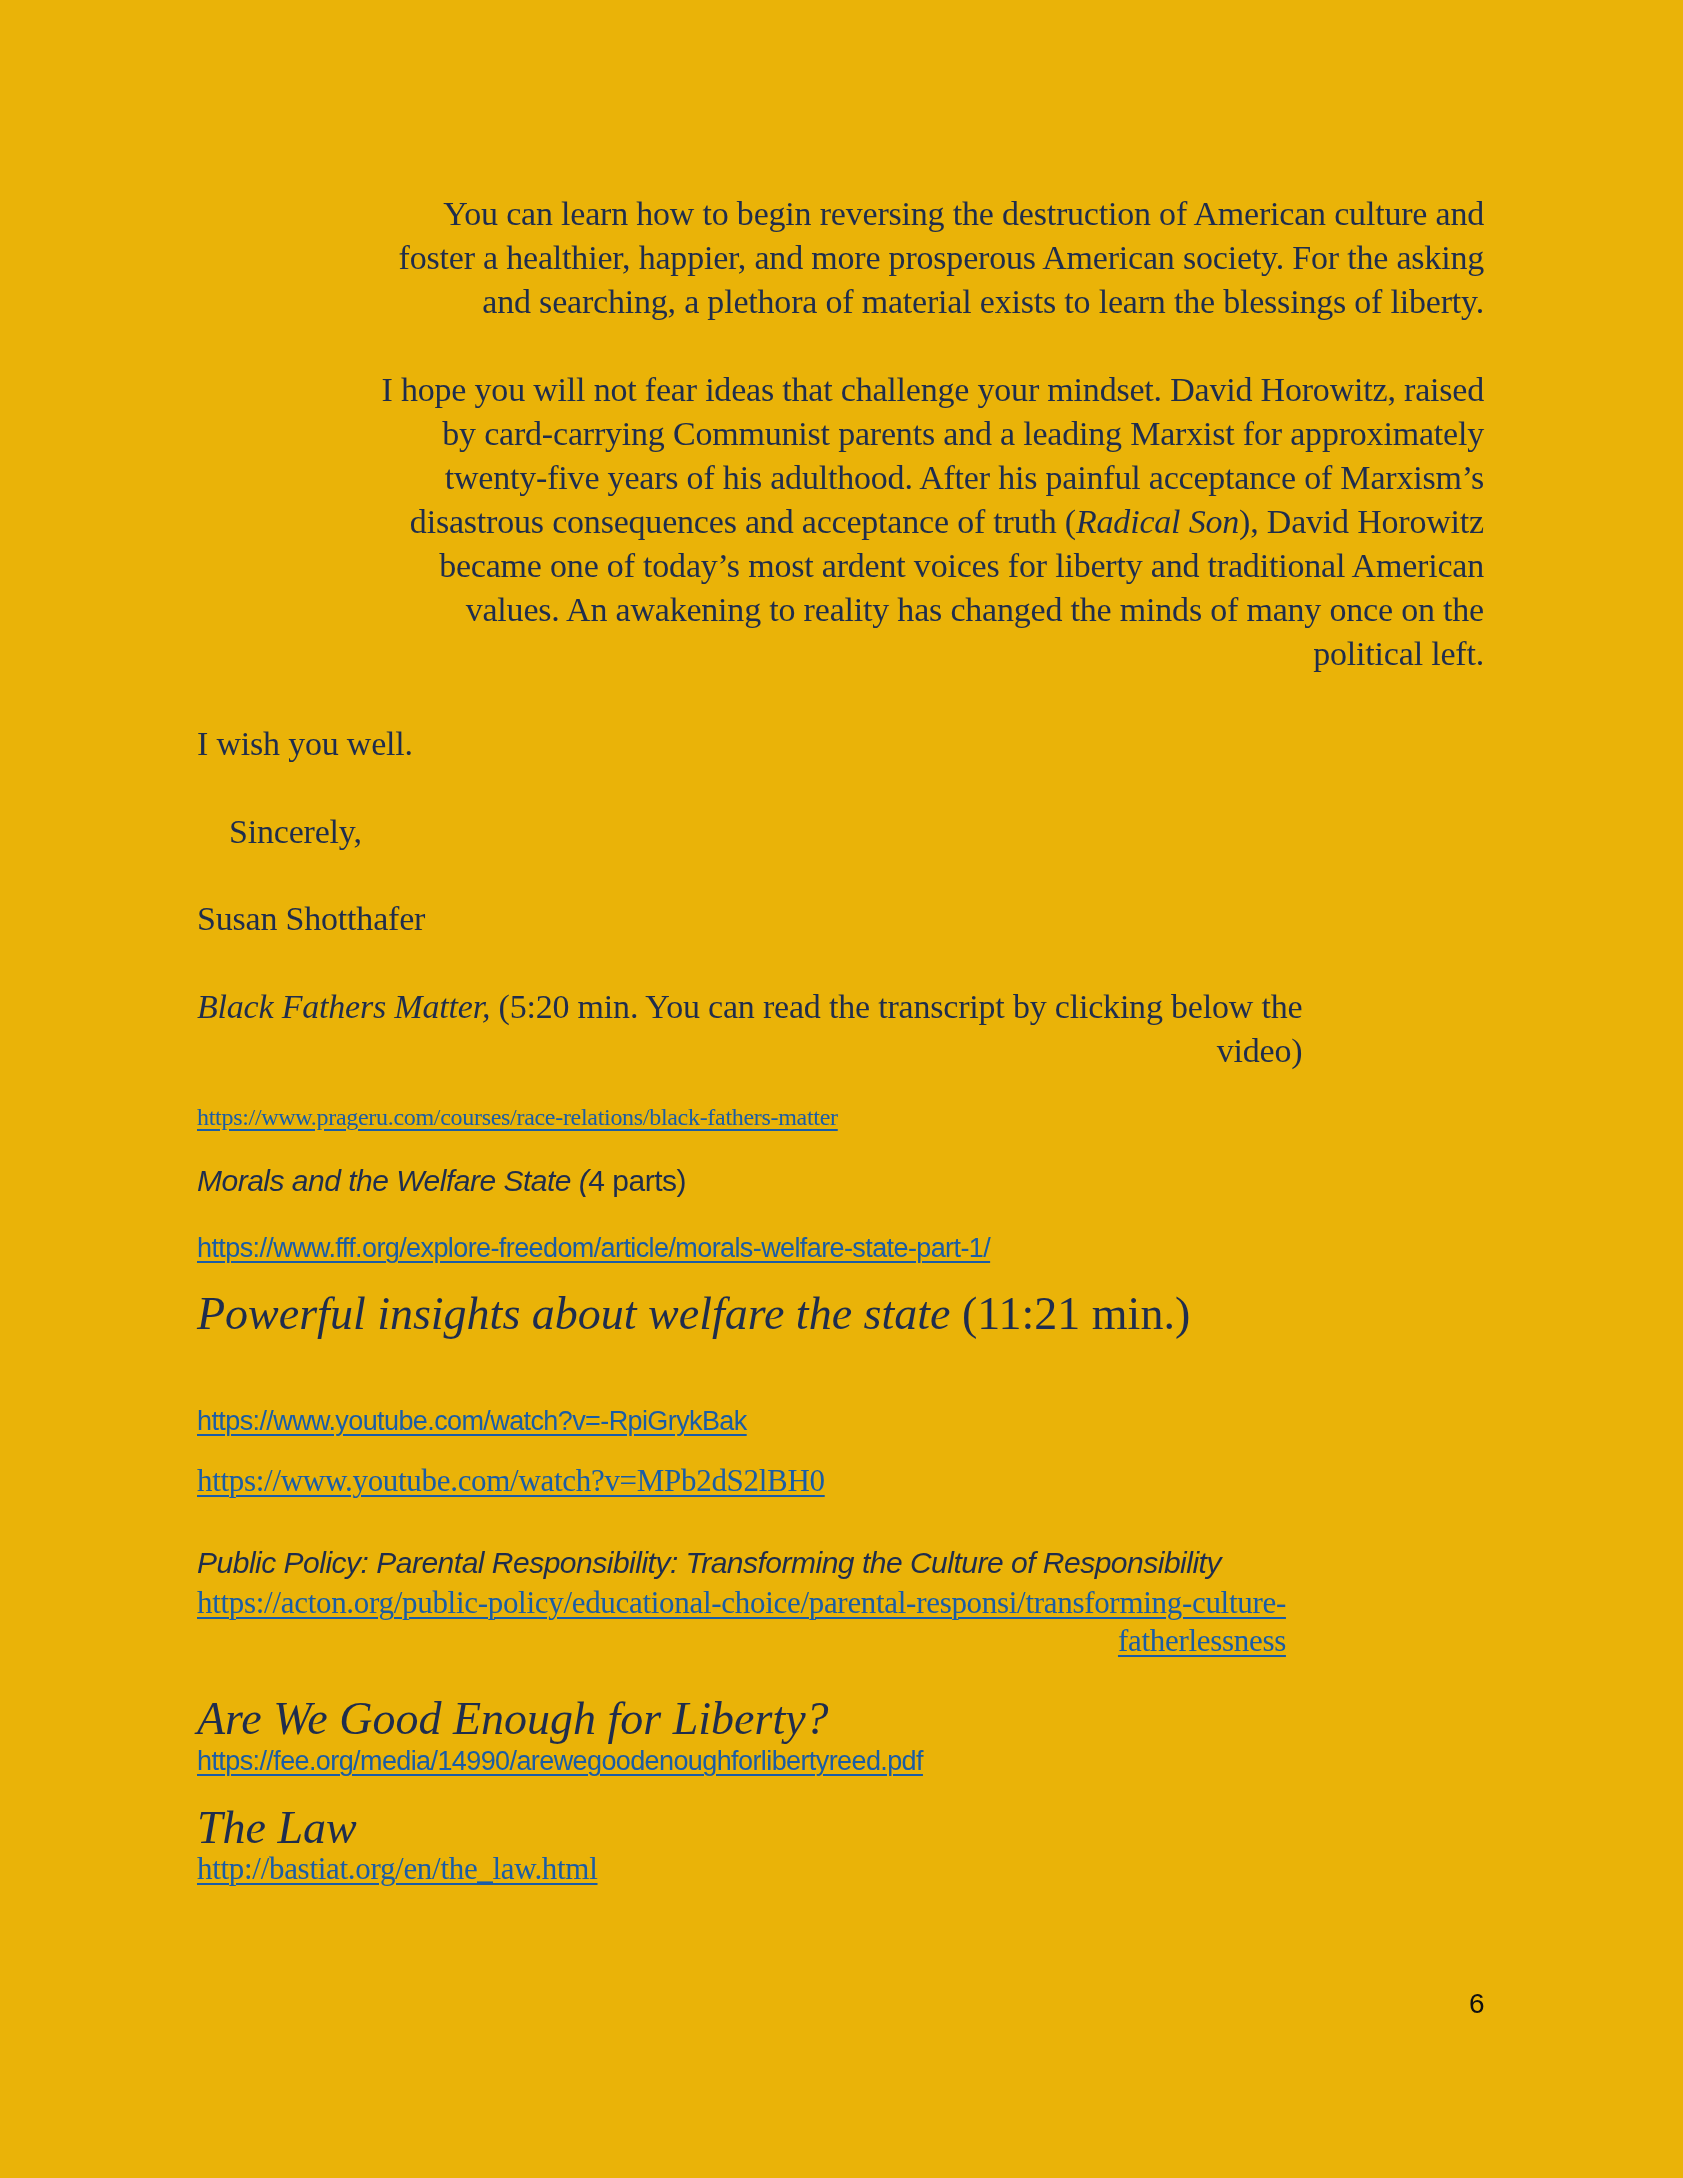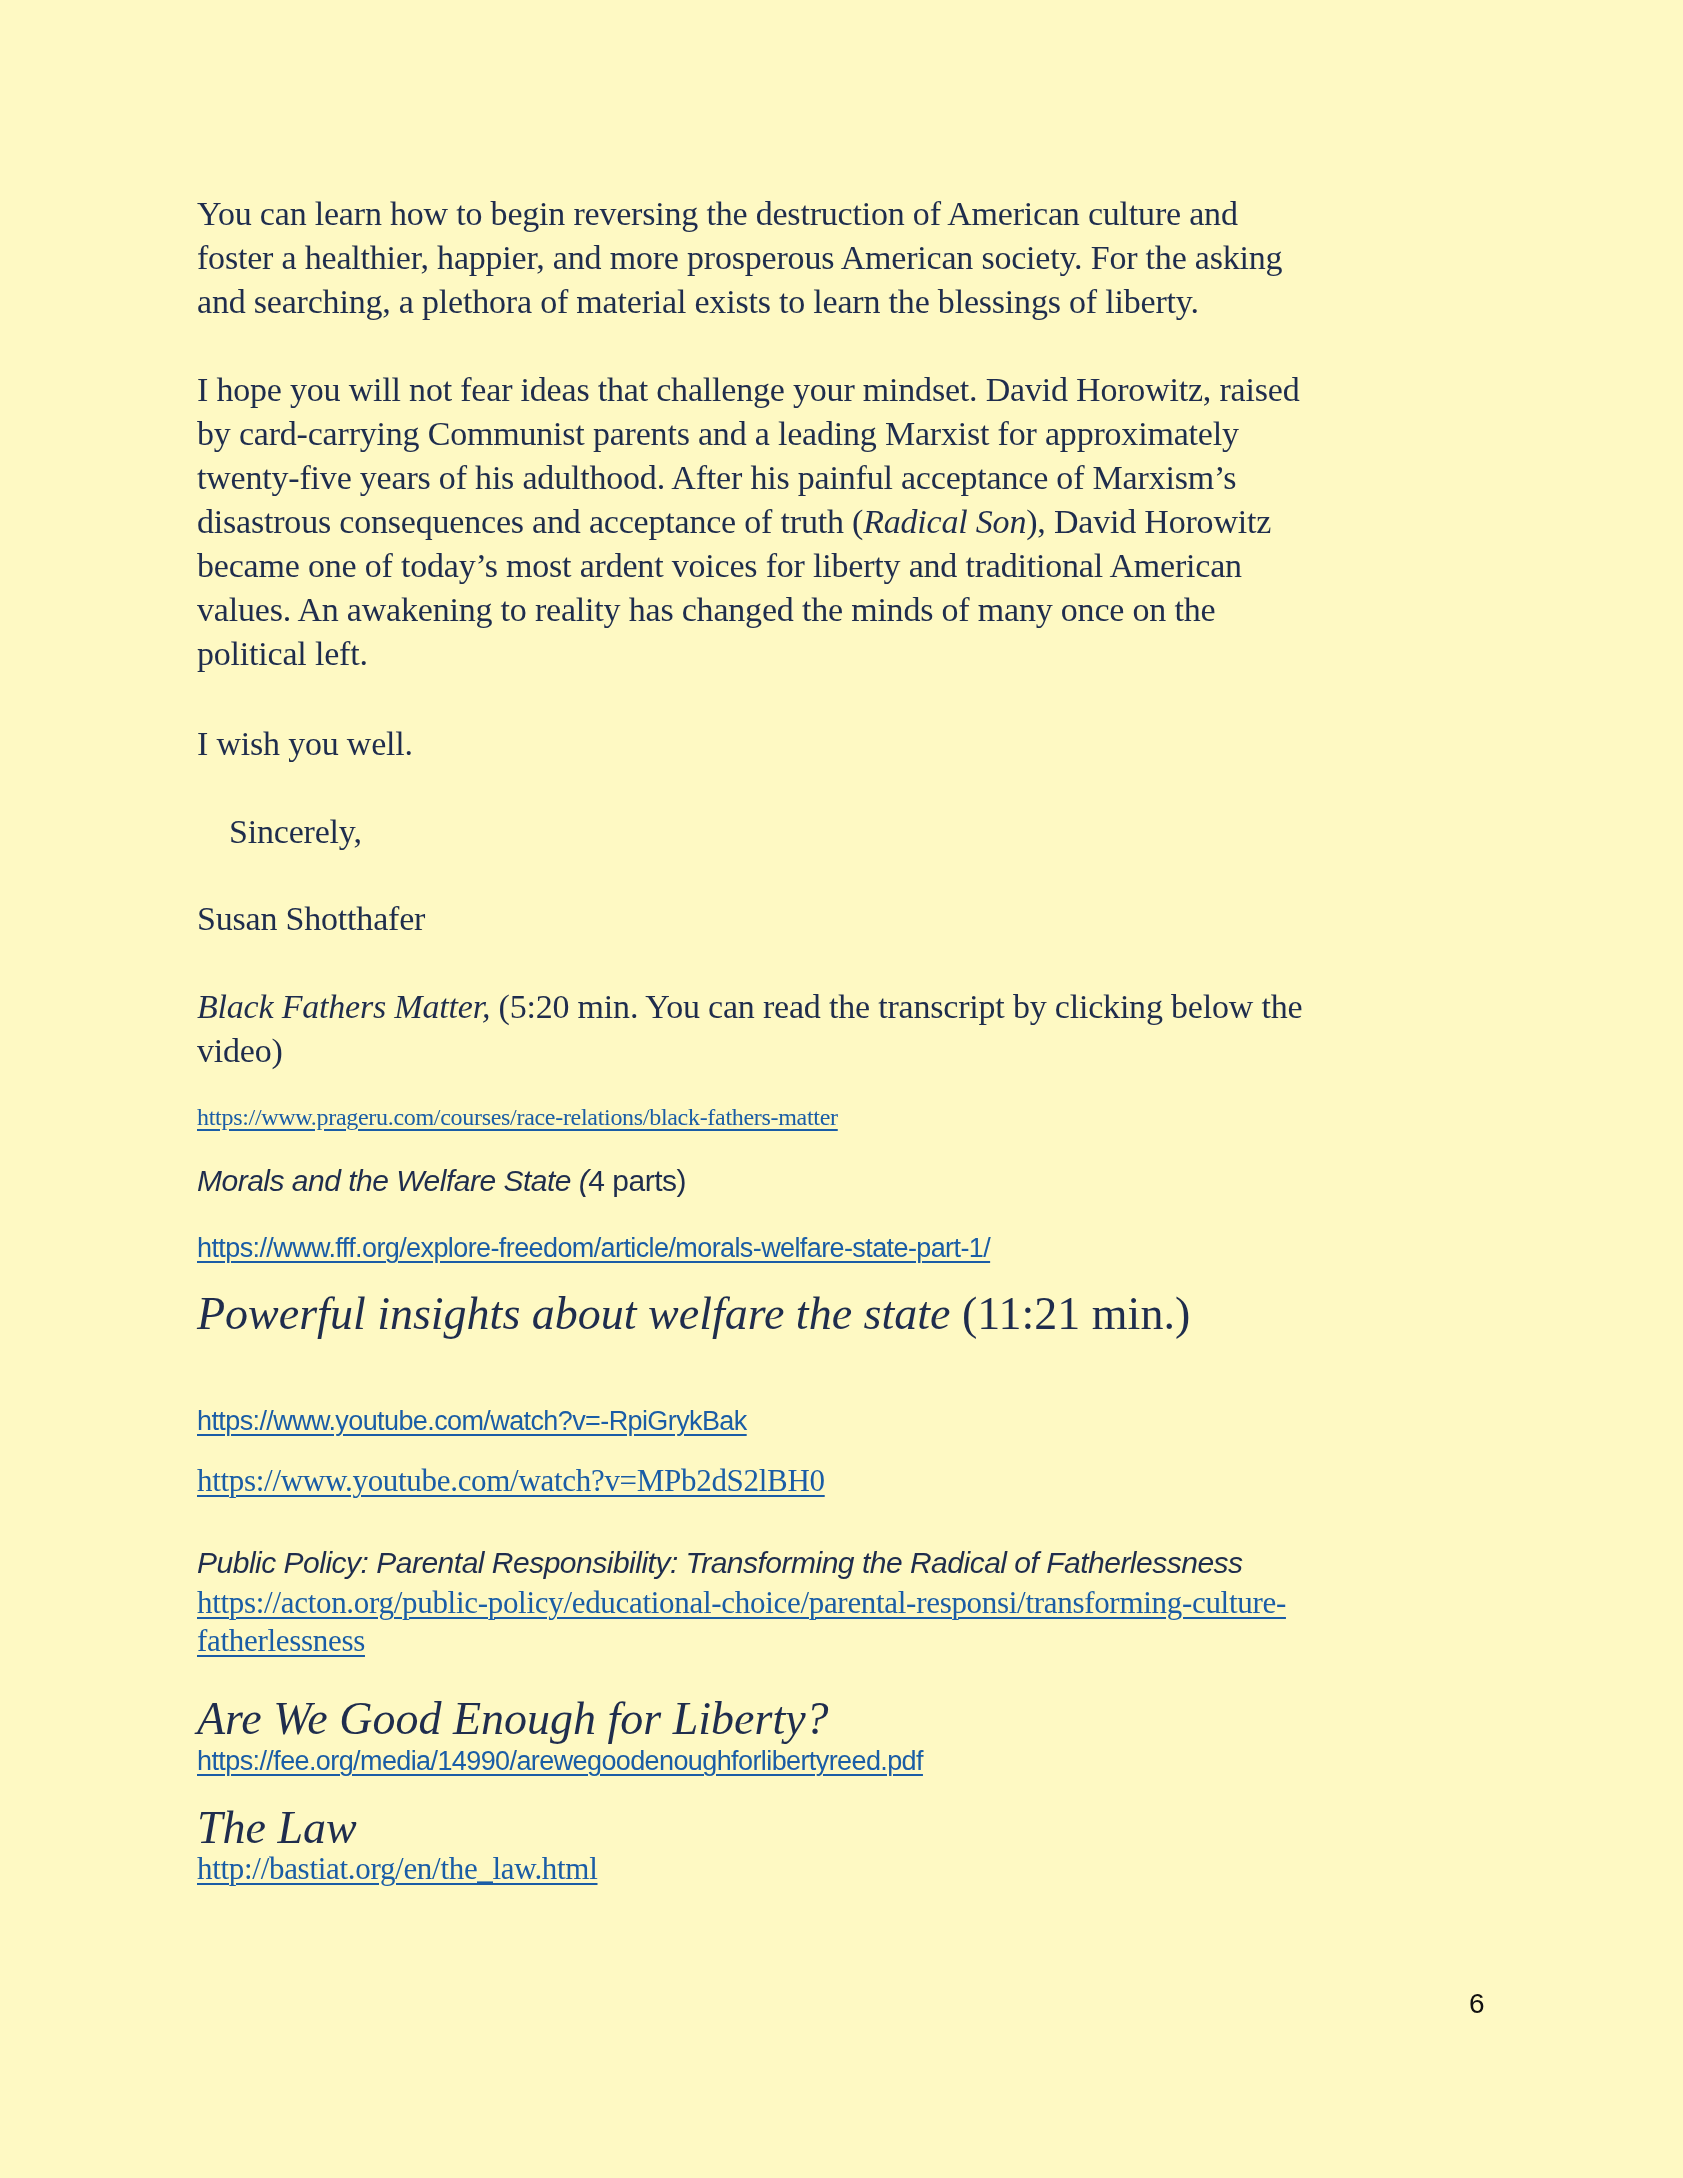--- a/index.html
+++ b/index.html
@@ -1,17 +1,17 @@
 <!DOCTYPE html>
 <html><head>
 <meta charset="utf-8">
 <style>
   html, body { margin: 0; padding: 0; background: #ffffff; }
   body { width: 1683px; height: 2178px; position: relative; overflow: hidden; }
-  .page { position: absolute; left: 0; top: 0; width: 1683px; height: 2178px; background: #fef9c3; }
+  .page { position: absolute; left: 0; top: 0; width: 1683px; height: 2178px; background: #eab308; text-align: right; }
   .serif { font-family: "Liberation Serif", "DejaVu Serif", serif; }
   .sans { font-family: "Liberation Sans", "DejaVu Sans", sans-serif; }
   .txt { color: #1f2d4d; }
   .blk { position: absolute; left: 197px; margin: 0; white-space: nowrap; }
   .body-text { font-size: 34px; line-height: 44px; letter-spacing: -0.2px; }
   .para { white-space: normal; width: 1287px; }
   .para span.line { display: block; white-space: nowrap; }
   .link { color: #1a5da6; text-decoration: underline; text-decoration-thickness: 2px; text-underline-offset: 4px; cursor: pointer; }
   .link-serif-sm { font-size: 24px; line-height: 30px; letter-spacing: -0.3px; }
   .link-serif { font-size: 31px; line-height: 38px; letter-spacing: -0.3px; }
@@ -53,21 +53,21 @@
   <a class="blk serif link link-serif-sm" style="top:1102px;">https://www.prageru.com/courses/race-relations/black-fathers-matter</a>
 
   <div class="blk sans txt title-sans" style="top:1162px;"><em>Morals and the Welfare State (</em><span>4 parts)</span></div>
   <a class="blk sans link link-sans" style="top:1231px;">https://www.fff.org/explore-freedom/article/morals-welfare-state-part-1/</a>
 
   <div class="blk serif txt title-serif" style="top:1293px;"><em>Powerful insights about welfare the state</em><span> (11:21 min.)</span></div>
   <a class="blk sans link link-sans" style="top:1404px;">https://www.youtube.com/watch?v=-RpiGrykBak</a>
 
   <a class="blk serif link link-serif" style="top:1462px;">https://www.youtube.com/watch?v=MPb2dS2lBH0</a>
 
-  <div class="blk sans txt title-sans" style="top:1544px;"><em>Public Policy: Parental Responsibility: Transforming the Radical of Fatherlessness</em></div>
+  <div class="blk sans txt title-sans" style="top:1544px;"><em>Public Policy: Parental Responsibility: Transforming the Culture of Responsibility</em></div>
   <div class="blk" style="top:1584px;">
     <a class="serif link link-serif" style="display:block;">https://acton.org/public-policy/educational-choice/parental-responsi/transforming-culture-</a>
     <a class="serif link link-serif" style="display:block;">fatherlessness</a>
   </div>
 
   <div class="blk serif txt title-serif" style="top:1698px;"><em>Are We Good Enough for Liberty?</em></div>
   <a class="blk sans link link-sans" style="top:1744px;">https://fee.org/media/14990/arewegoodenoughforlibertyreed.pdf</a>
 
   <div class="blk serif txt title-serif" style="top:1807px;"><em>The Law</em></div>
   <a class="blk serif link link-serif" style="top:1850px;">http://bastiat.org/en/the_law.html</a>

